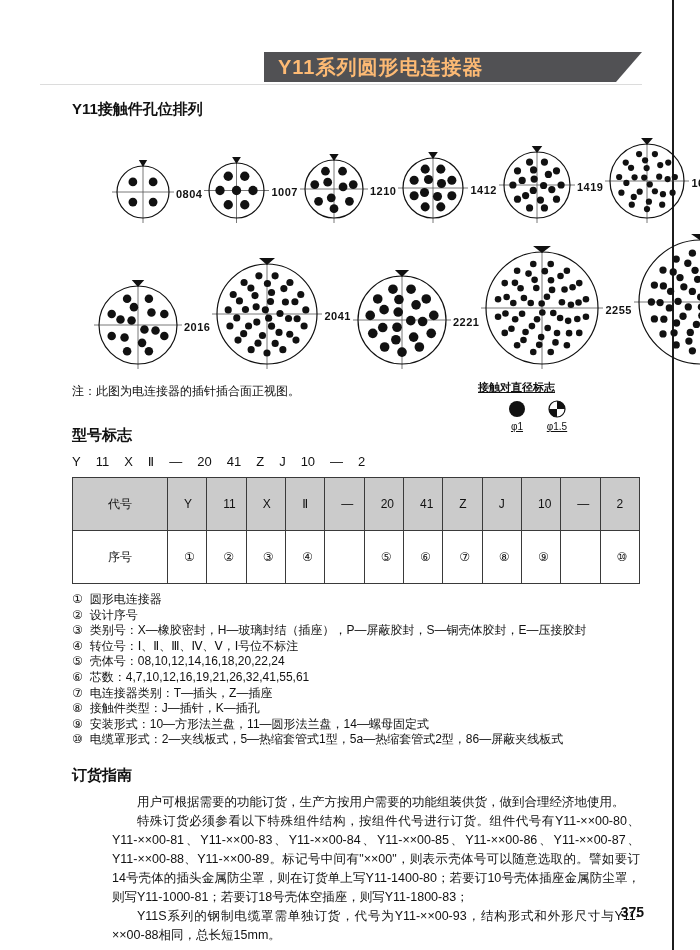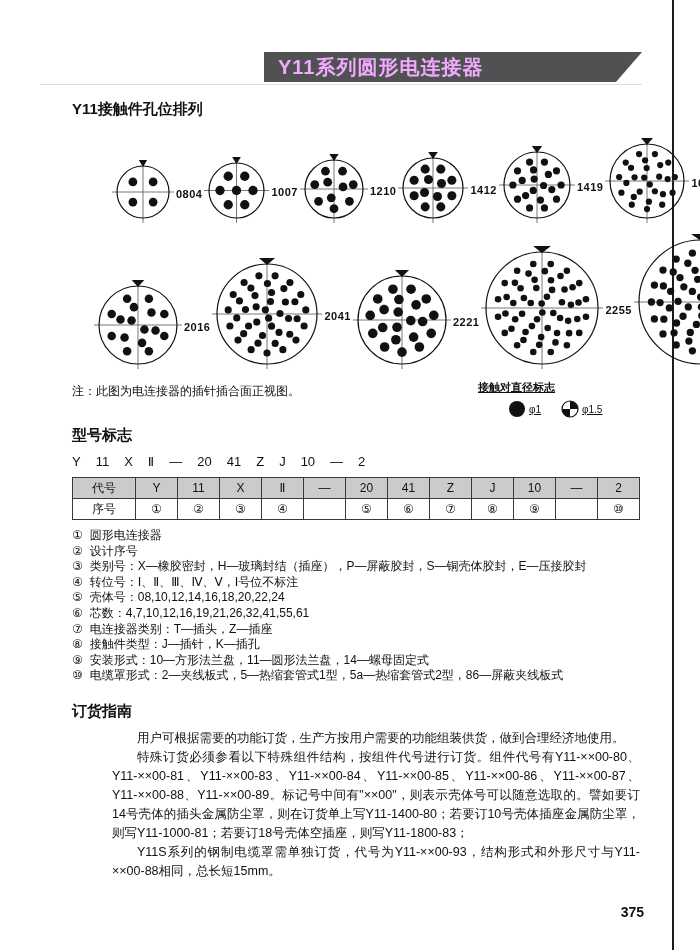--- a/index.html
+++ b/index.html
@@ -1,46 +1,46 @@
 <!DOCTYPE html>
 <html><head>
 <meta charset="utf-8">
 <style>
   html,body{margin:0;padding:0;background:#ffffff;}
   .page{position:relative;width:700px;height:950px;background:#ffffff;overflow:hidden;
         font-family:"Liberation Sans","DejaVu Sans",sans-serif;color:#111;}
   .banner{position:absolute;left:264px;top:52px;width:378px;height:30px;background:#515154;
-          color:#f0abfc;display:flex;align-items:center;padding-left:14px;box-sizing:border-box;
+          color:#fdba74;display:flex;align-items:center;padding-left:14px;box-sizing:border-box;
           clip-path:polygon(0 0,100% 0,calc(100% - 26px) 100%,0 100%);
           font-weight:bold;font-size:20px;letter-spacing:1px;}
   .banner-underline{position:absolute;left:40px;top:84px;width:602px;height:1px;background:#dcdcdc;}
   .right-rule{position:absolute;left:672px;top:0;width:2px;height:950px;background:#1c1c1c;}
   .content{position:absolute;left:72px;top:100px;width:568px;}
   .sec-h{font-size:15px;font-weight:bold;margin:0;}
   .mt{margin-top:26px;} .mt2{margin-top:18px;}
   .conn-row{display:flex;justify-content:space-between;align-items:flex-end;}
   .row1{margin:6px 0 0 38px;width:470px;}
   .row2{margin:8px 0 0 20px;width:520px;}
   .conn-item{display:flex;flex-direction:row;align-items:center;}
   .conn-label{font-size:11px;font-weight:bold;margin-top:3px;letter-spacing:0.5px;}
   .note{margin-top:12px;font-size:12px;}
   .code-line{margin-top:9px;font-size:13px;display:flex;gap:15px;}
   .code-table{border-collapse:collapse;margin-top:8px;table-layout:fixed;width:568px;}
   .code-table td,.code-table th{border:1px solid #3a3a3a;height:20px;text-align:center;
-       font-size:12px;font-weight:normal;padding:0;overflow:hidden;}
+       font-size:12px;font-weight:normal;padding:16px;overflow:hidden;}
   .code-table th.hdr{width:62px;}
   tr.codes td,tr.codes th{background:#cbcbcb;}
   .spec-list{margin-top:8px;font-size:12px;line-height:15.6px;}
   .spec-item{display:flex;gap:7px;}
   .paras{margin-top:8px;font-size:12.5px;line-height:19px;text-align:justify;margin-left:40px;}
   .paras p{margin:0;text-indent:2em;}
   .legend{position:absolute;left:478px;top:380px;width:150px;text-decoration:underline;}
   .legend-title{font-size:11px;font-weight:bold;}
   .legend-items{display:flex;gap:18px;margin-top:3px;margin-left:28px;}
-  .legend-item{display:flex;flex-direction:row;align-items:center;font-size:10px;gap:1px;}
+  .legend-item{display:flex;flex-direction:column;align-items:center;font-size:10px;gap:1px;}
   .page-num{position:absolute;right:56px;bottom:30px;font-weight:bold;font-size:14px;}
 </style>
 </head>
 <body>
 
 <div class="page">
 
   <div class="banner">
     <span>Y11系列圆形电连接器</span>
   </div>

